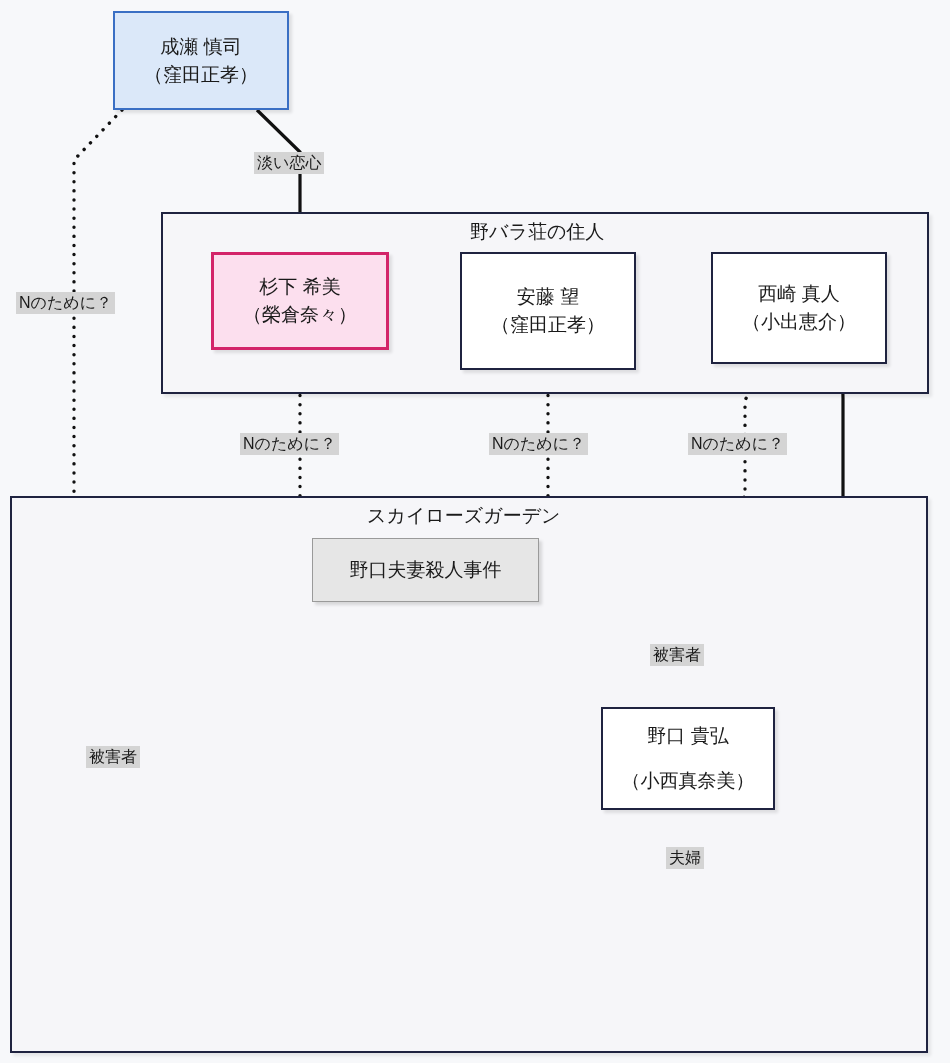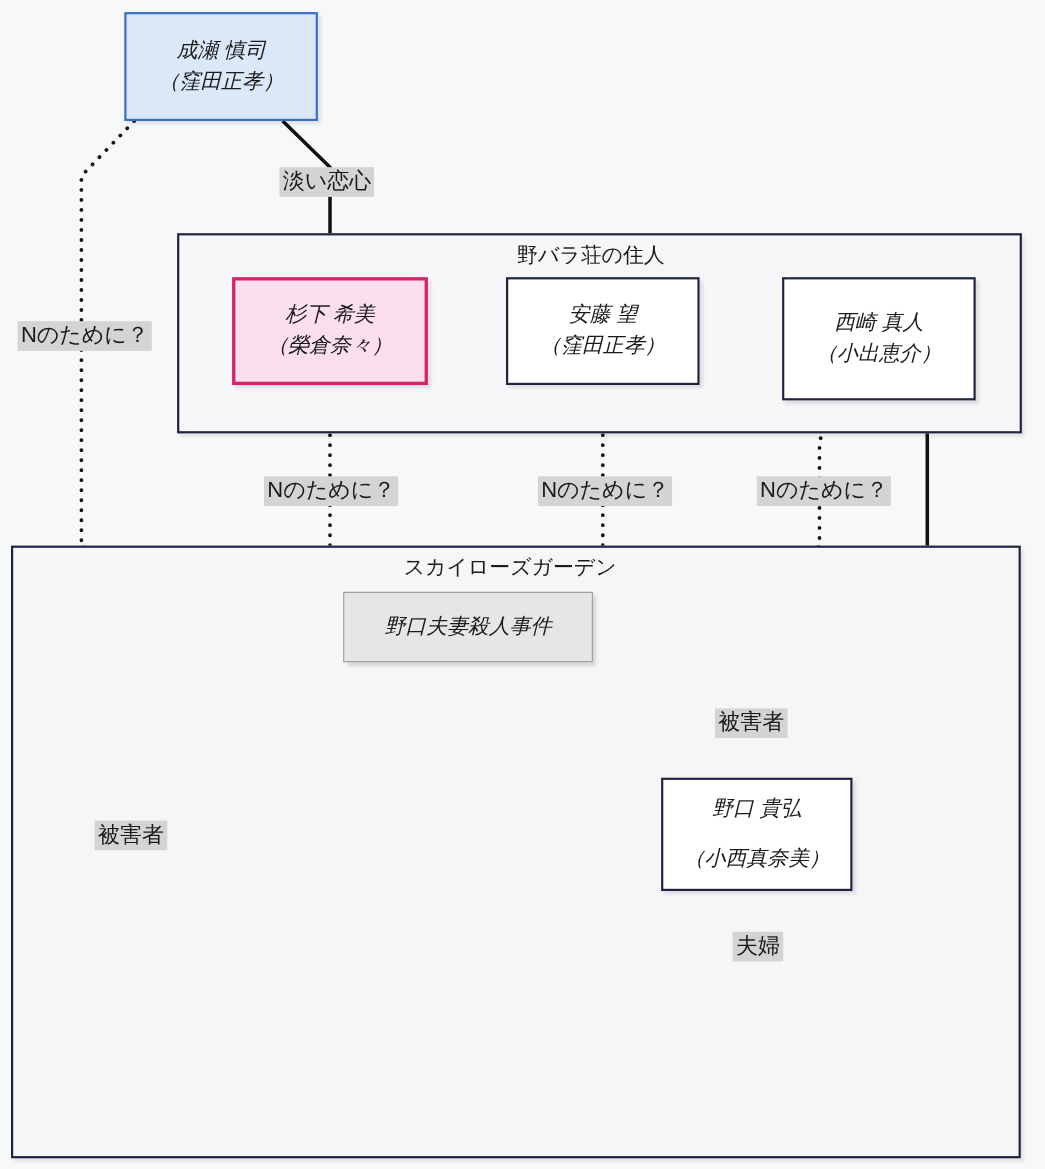--- a/index.html
+++ b/index.html
@@ -23,21 +23,21 @@
     justify-content:center;
     text-align:center;
     line-height:1.45;
     font-size:19px;
     color:#1a1a1a;
     background:#ffffff;
     border:2px solid #1f2340;
     box-shadow:3px 3px 3px rgba(0,0,0,0.10);
     z-index:5;
   }
-  .node .l1,.node .l2{display:block;white-space:nowrap;font-style:italic;}
+  .node .l1,.node .l2{display:block;white-space:nowrap;}
 
   .node.blue{background:#dbe8f9;border:2px solid #3a6fc4;}
   .node.pink{background:#fcdfee;border:3px solid #d32469;}
   .node.event{
     background:#e6e6e6;border:1.5px solid #9a9a9a;
     font-size:19px;box-shadow:3px 3px 3px rgba(0,0,0,0.13);
   }
 
   .group{
     position:absolute;
@@ -51,21 +51,21 @@
     position:absolute;
     font-size:19px;color:#1a1a1a;
     white-space:nowrap;
     z-index:6;
   }
 
   .edge-label{
     position:absolute;
     background:#d4d4d4;
     color:#1a1a1a;
-    font-size:20px;
+    font-size:16px;
     line-height:1.25;
     padding:1px 3px;
     white-space:nowrap;
     z-index:8;
   }
 </style>
 </head>
 <body>
 
 <div id="stage">
@@ -108,21 +108,21 @@
   <div class="node blue" style="left:113px;top:11px;width:176px;height:99px;">
     <span class="l1">成瀬 慎司</span>
     <span class="l2">（窪田正孝）</span>
   </div>
 
   <div class="node pink" style="left:211px;top:252px;width:178px;height:98px;">
     <span class="l1">杉下 希美</span>
     <span class="l2">（榮倉奈々）</span>
   </div>
 
-  <div class="node" style="left:460px;top:252px;width:176px;height:98px;">
+  <div class="node" style="left:460px;top:252px;width:176px;height:118px;">
     <span class="l1">安藤 望</span>
     <span class="l2">（窪田正孝）</span>
   </div>
 
   <div class="node" style="left:711px;top:252px;width:176px;height:112px;">
     <span class="l1">西崎 真人</span>
     <span class="l2">（小出恵介）</span>
   </div>
 
   <div class="node event" style="left:312px;top:538px;width:227px;height:64px;">

